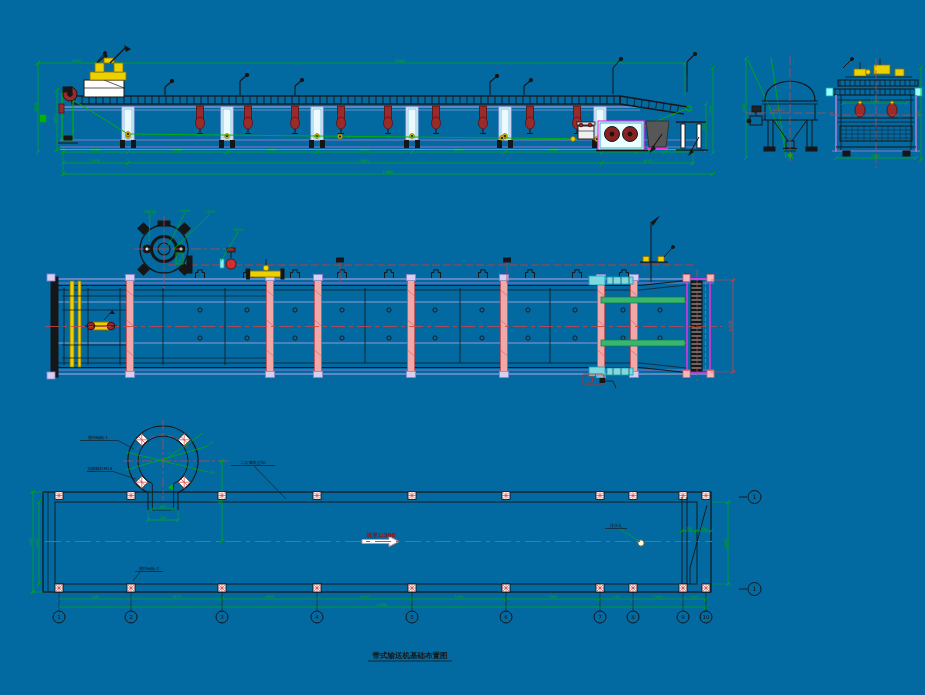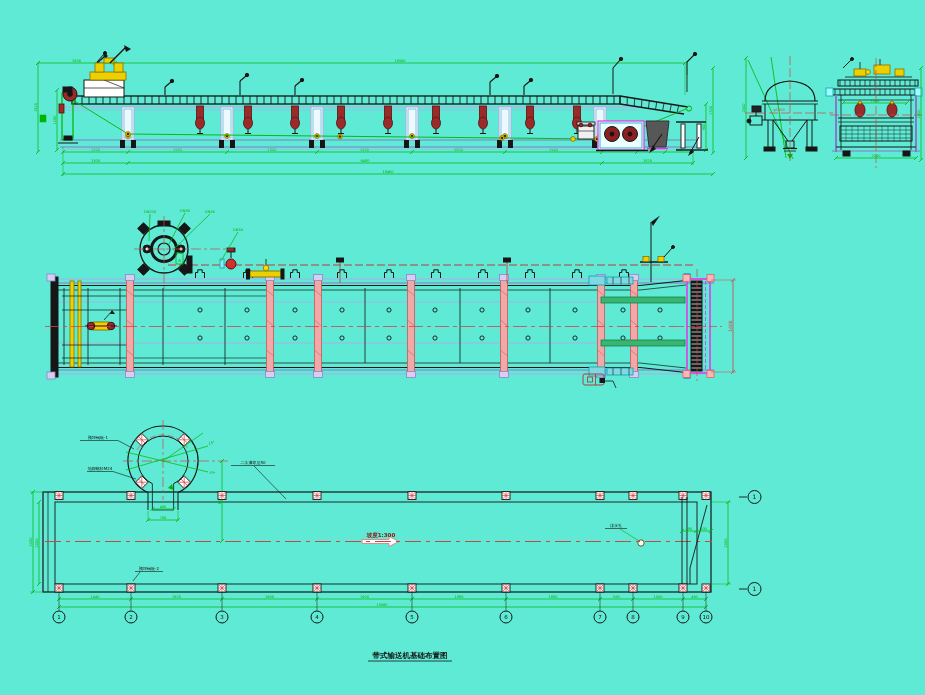--- a/index.html
+++ b/index.html
@@ -1,16 +1,16 @@
 <!DOCTYPE html>
 <html><head>
 <meta charset="utf-8">
 <style>
   html,body{margin:0;padding:0;background:#fff;}
-  .canvas{position:relative;width:925px;height:695px;background:#5eead4;overflow:hidden;}
+  .canvas{position:relative;width:925px;height:695px;background:#0369a1;overflow:hidden;}
   svg{display:block;}
   text{font-family:"DejaVu Sans","Liberation Sans",sans-serif;}
   .t-title{font-weight:bold;}
 </style>
 </head>
 <body>
 
 <div class="canvas">
   <svg id="cad" width="925" height="695" viewBox="0 0 925 695">
     <g id="g-elev">

